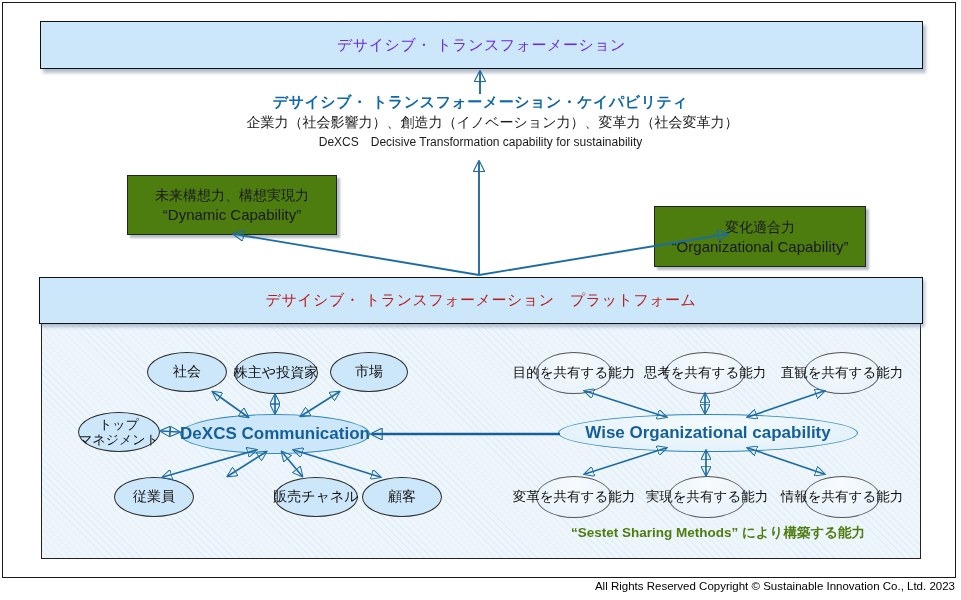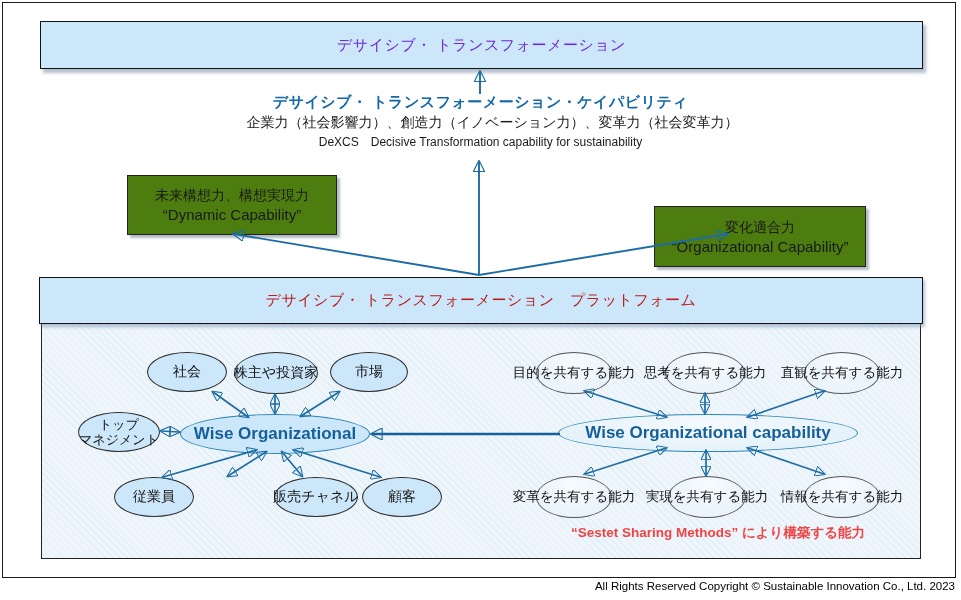--- a/index.html
+++ b/index.html
@@ -53,21 +53,21 @@
     font-size:14px;color:#111;
   }
   .ell-blue{background:#cde7fa;border:1.4px solid #2b2b2b;}
   .ell-light{background:radial-gradient(ellipse at 50% 20%,#f7fbfe 0%,#e9f3fb 75%);border:1.1px solid #555;font-size:13.5px;}
   .ell-center{background:#cde7fa;border:1.6px solid #2e86b5;font-weight:bold;color:#155f9b;font-size:17px;}
   .ell-center-light{background:radial-gradient(ellipse at 50% 25%,#f4fafd 0%,#e3f1fa 80%);border:1.6px solid #2e86b5;font-weight:bold;color:#155f9b;font-size:17px;}
   .two-line{white-space:normal;line-height:15px;font-size:13px;}
 
   .sestet{
     position:absolute;left:718px;top:524px;transform:translateX(-50%);
-    font-size:13.5px;font-weight:bold;color:#ef4444;white-space:nowrap;z-index:4;
+    font-size:13.5px;font-weight:bold;color:#4d7c0f;white-space:nowrap;z-index:4;
   }
 
   .copyright{
     position:absolute;right:6px;top:580px;font-size:11.5px;color:#000;z-index:3;
   }
 
   svg.connectors{position:absolute;left:0;top:0;width:961px;height:600px;z-index:5;pointer-events:none;}
   svg.connectors line, svg.connectors path{stroke:#1d6ca3;fill:none;}
   .thin{stroke-width:1.7;}
   .mid{stroke-width:1.9;}
@@ -107,21 +107,21 @@
 
   <div class="ellipse ell-blue" style="left:147px;top:352px;width:78px;height:38px;">社会</div>
   <div class="ellipse ell-blue" style="left:234px;top:352px;width:82px;height:40px;">株主や投資家</div>
   <div class="ellipse ell-blue" style="left:330px;top:352px;width:76px;height:38px;">市場</div>
 
   <div class="ellipse ell-blue two-line" style="left:78px;top:412px;width:80px;height:38px;">
     <span><span>トップ</span><br>
     <span>マネジメント</span></span>
   </div>
 
-  <div class="ellipse ell-center" style="left:180px;top:414px;width:188px;height:38px;">Wise Organizational</div>
+  <div class="ellipse ell-center" style="left:180px;top:414px;width:188px;height:38px;">DeXCS Communication</div>
 
   <div class="ellipse ell-blue" style="left:114px;top:477px;width:78px;height:38px;">従業員</div>
   <div class="ellipse ell-blue" style="left:274px;top:477px;width:82px;height:38px;">販売チャネル</div>
   <div class="ellipse ell-blue" style="left:362px;top:477px;width:78px;height:38px;">顧客</div>
 
   <div class="ellipse ell-light" style="left:536px;top:352px;width:74px;height:40px;">目的を共有する能力</div>
   <div class="ellipse ell-light" style="left:665px;top:352px;width:78px;height:40px;">思考を共有する能力</div>
   <div class="ellipse ell-light" style="left:804px;top:352px;width:74px;height:40px;">直観を共有する能力</div>
 
   <div class="ellipse ell-center-light" style="left:558px;top:414px;width:298px;height:36px;">Wise Organizational capability</div>

